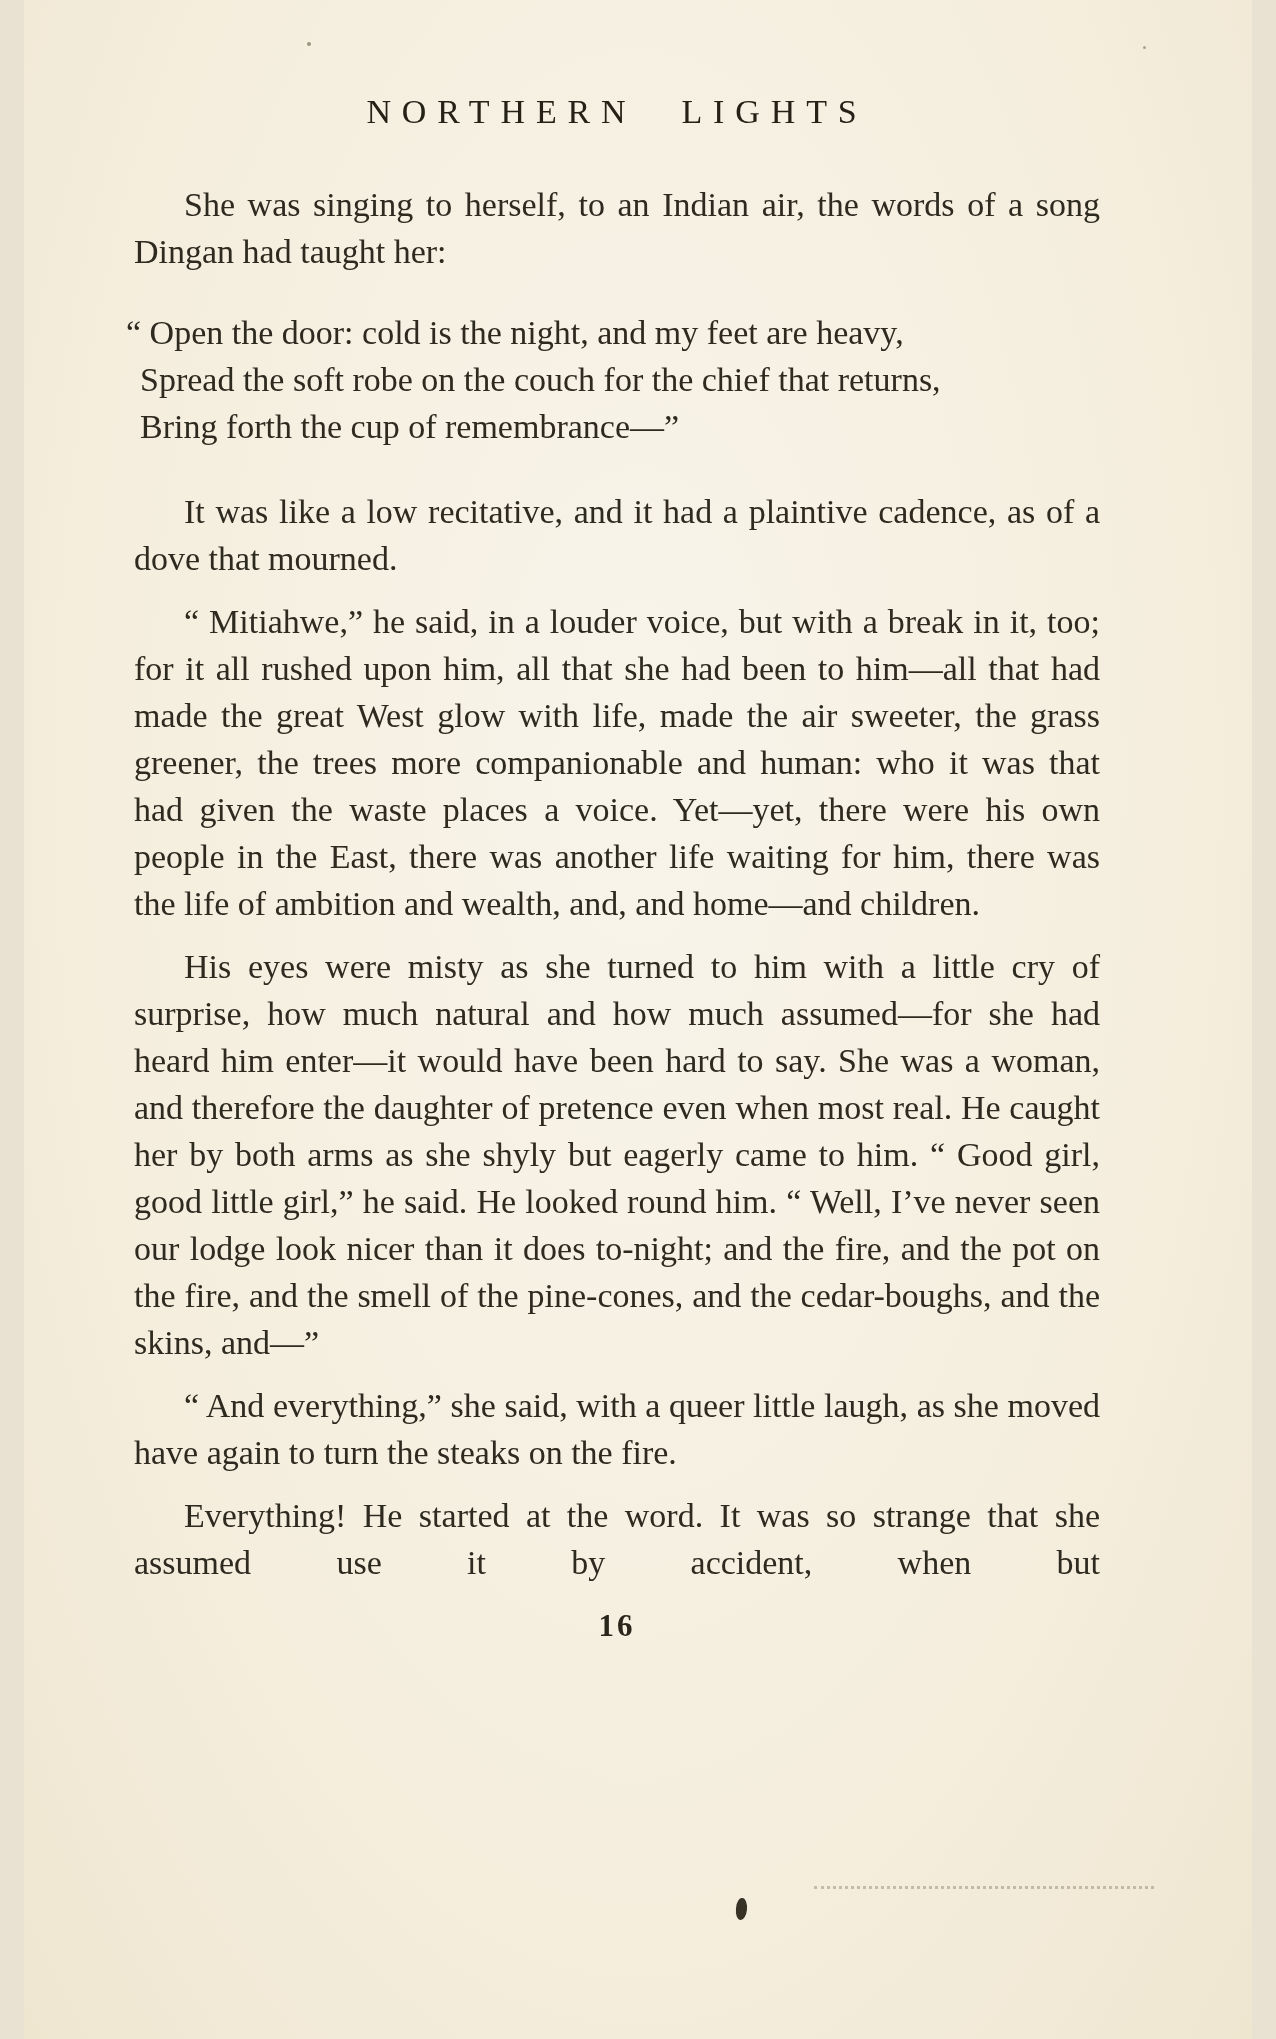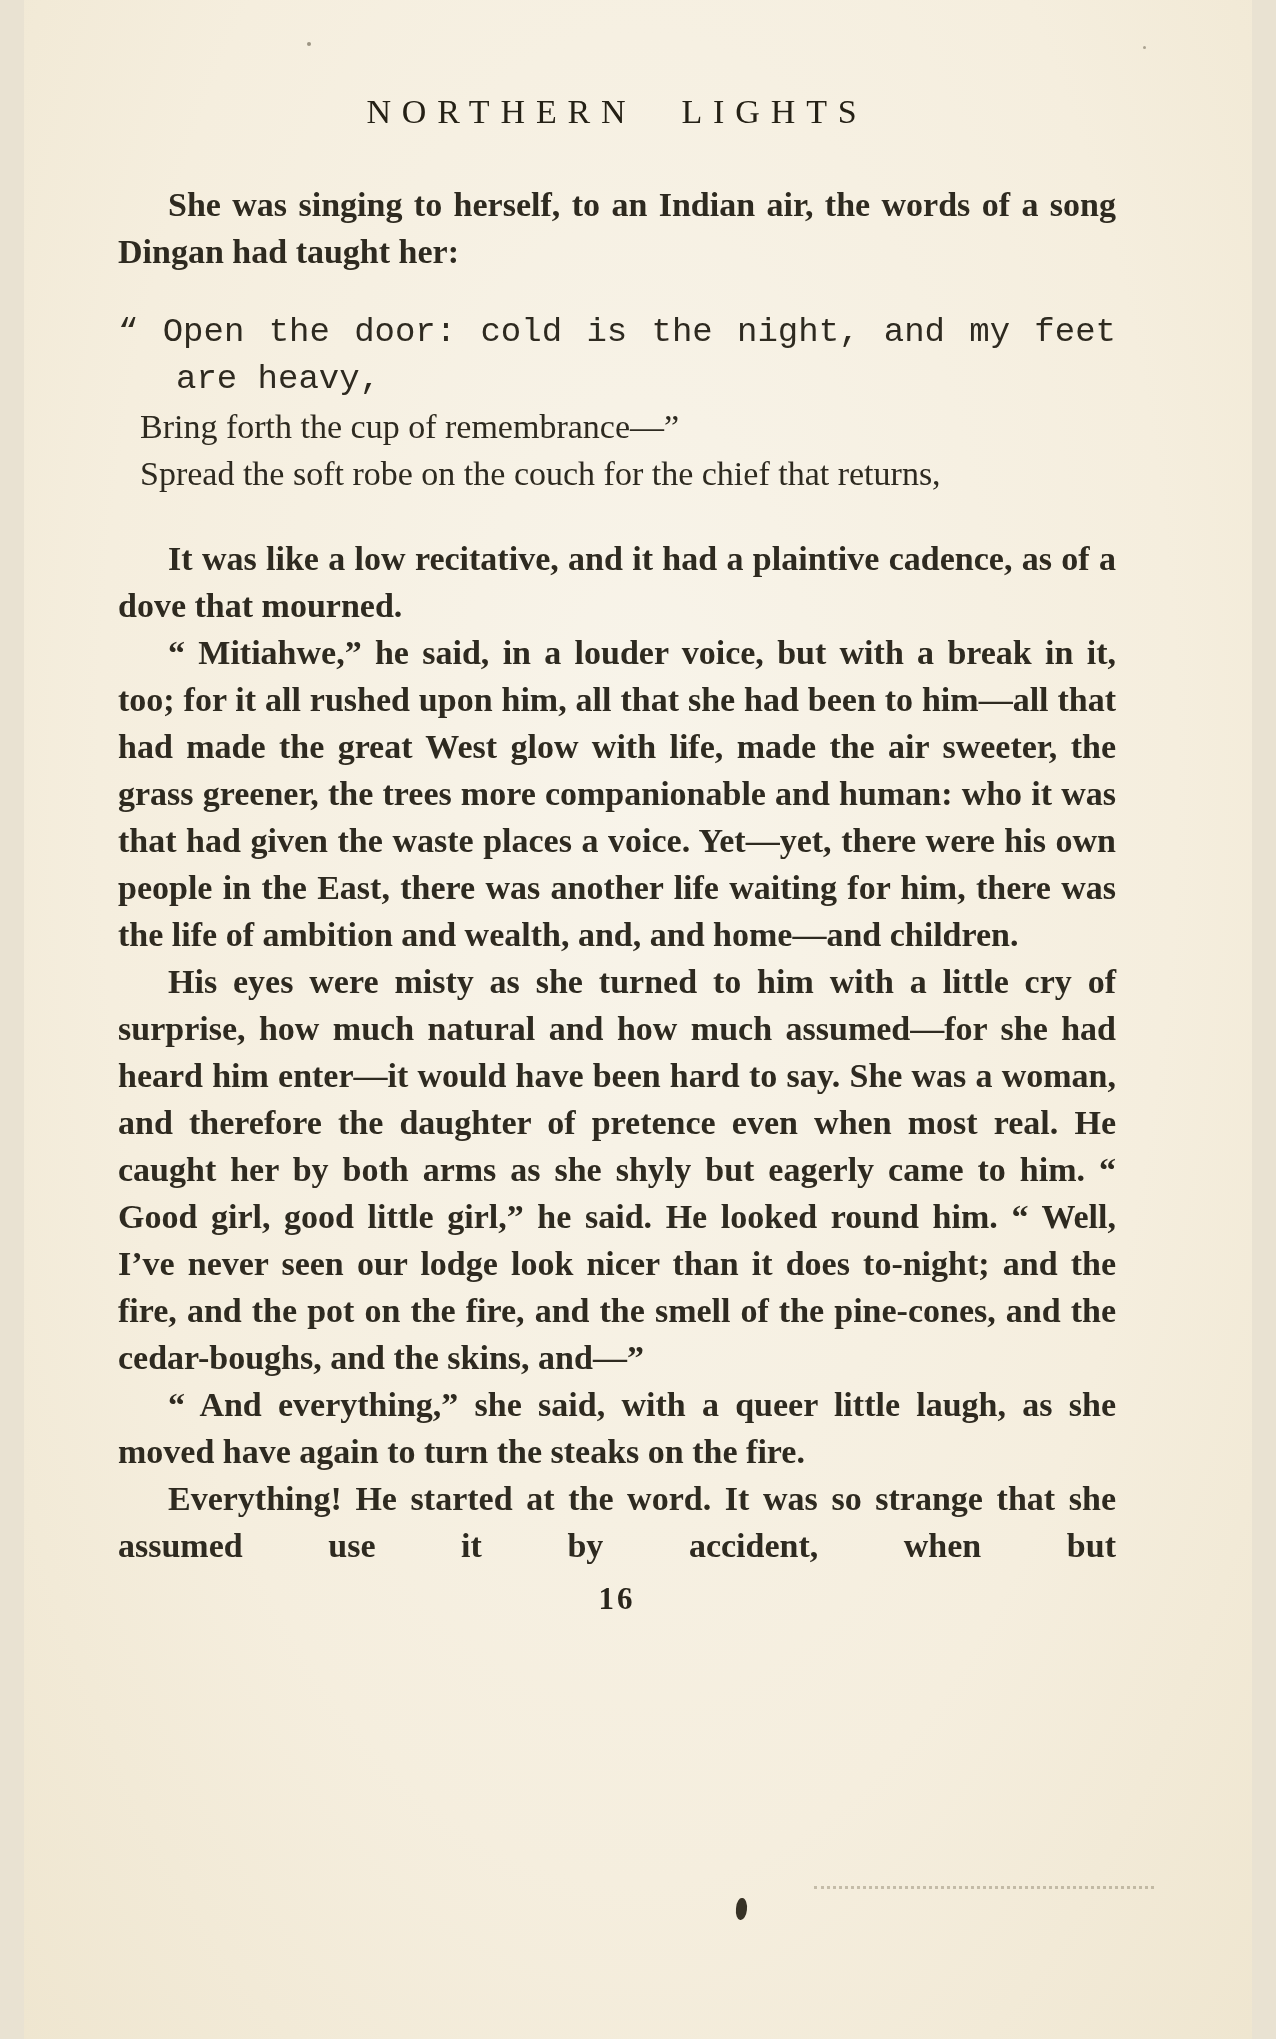--- a/index.html
+++ b/index.html
@@ -25,41 +25,39 @@
     margin: 18px 0 46px 0;
     font-size: 34px;
     font-weight: normal;
     text-align: center;
     letter-spacing: 0.32em;
     word-spacing: 0.75em;
     color: #252116;
     text-indent: 0;
   }
   p.body {
-    margin: 0;
+    margin: 16px;
     text-align: justify;
     text-indent: 50px;
     hyphens: none;
-    font-weight: bold;
   }
   p.body.continues {
     text-align-last: justify;
   }
   .verse {
     margin: 34px 0 38px 0;
   }
   .vline {
     margin: 0 0 0 22px;
     padding-left: 58px;
     text-indent: -58px;
     text-align: justify;
   }
   .vline:first-child {
-    margin-left: 0;
-    font-family: Liberation Mono, monospace;
+    margin-left: 8px;
   }
   .folio {
     margin-top: 6px;
     text-align: center;
     font-size: 31px;
     letter-spacing: 3px;
     color: #2a261c;
     font-weight: bold;
   }
   
@@ -81,22 +79,22 @@
   <span class="artifact speck-2"></span>
   <span class="artifact smudge"></span>
   <span class="artifact ink-blot"></span>
 
   <h1 class="title">NORTHERN LIGHTS</h1>
 
   <p class="body">She was singing to herself, to an Indian air, the words of a song Dingan had taught her:</p>
 
   <div class="verse">
     <p class="vline">“ Open the door: cold is the night, and my feet are heavy,</p>
+    <p class="vline">Spread the soft robe on the couch for the chief that returns,</p>
     <p class="vline">Bring forth the cup of remembrance—”</p>
-    <p class="vline">Spread the soft robe on the couch for the chief that returns,</p>
   </div>
 
   <p class="body">It was like a low recitative, and it had a plaintive cadence, as of a dove that mourned.</p>
   <p class="body">“ Mitiahwe,” he said, in a louder voice, but with a break in it, too; for it all rushed upon him, all that she had been to him—all that had made the great West glow with life, made the air sweeter, the grass greener, the trees more companionable and human: who it was that had given the waste places a voice. Yet—yet, there were his own people in the East, there was another life waiting for him, there was the life of ambition and wealth, and, and home—and children.</p>
   <p class="body">His eyes were misty as she turned to him with a little cry of surprise, how much natural and how much assumed—for she had heard him enter—it would have been hard to say. She was a woman, and therefore the daughter of pretence even when most real. He caught her by both arms as she shyly but eagerly came to him. “ Good girl, good little girl,” he said. He looked round him. “ Well, I’ve never seen our lodge look nicer than it does to-night; and the fire, and the pot on the fire, and the smell of the pine-cones, and the cedar-boughs, and the skins, and—”</p>
   <p class="body">“ And everything,” she said, with a queer little laugh, as she moved have again to turn the steaks on the fire.</p>
   <p class="body continues">Everything! He started at the word. It was so strange that she assumed use it by accident, when but</p>
 
   <div class="folio">16</div>
 

